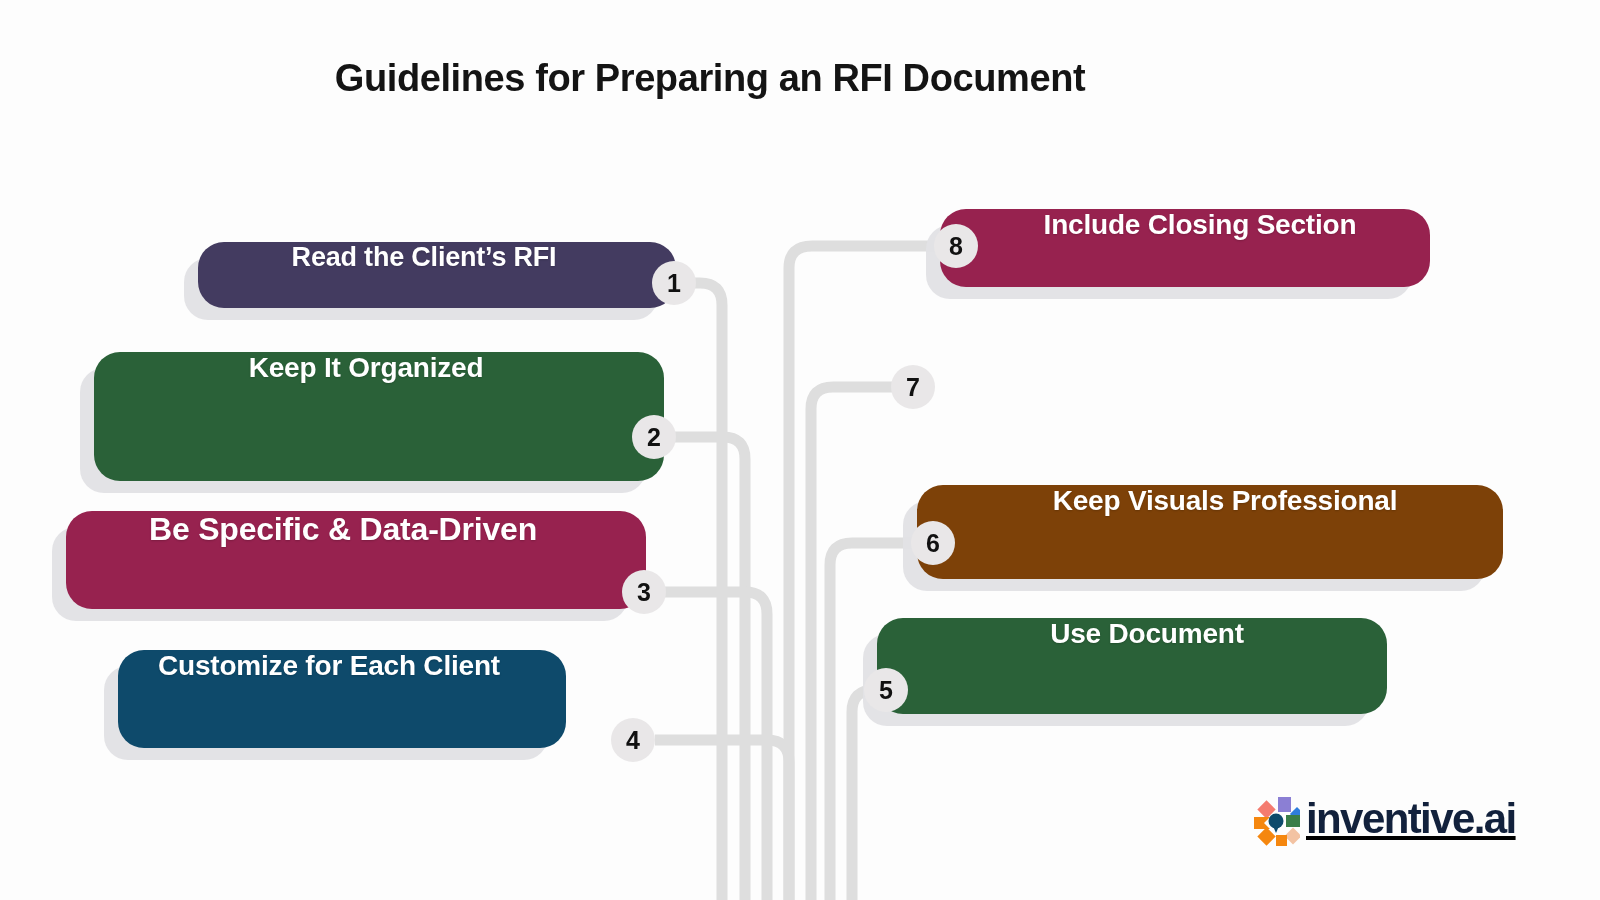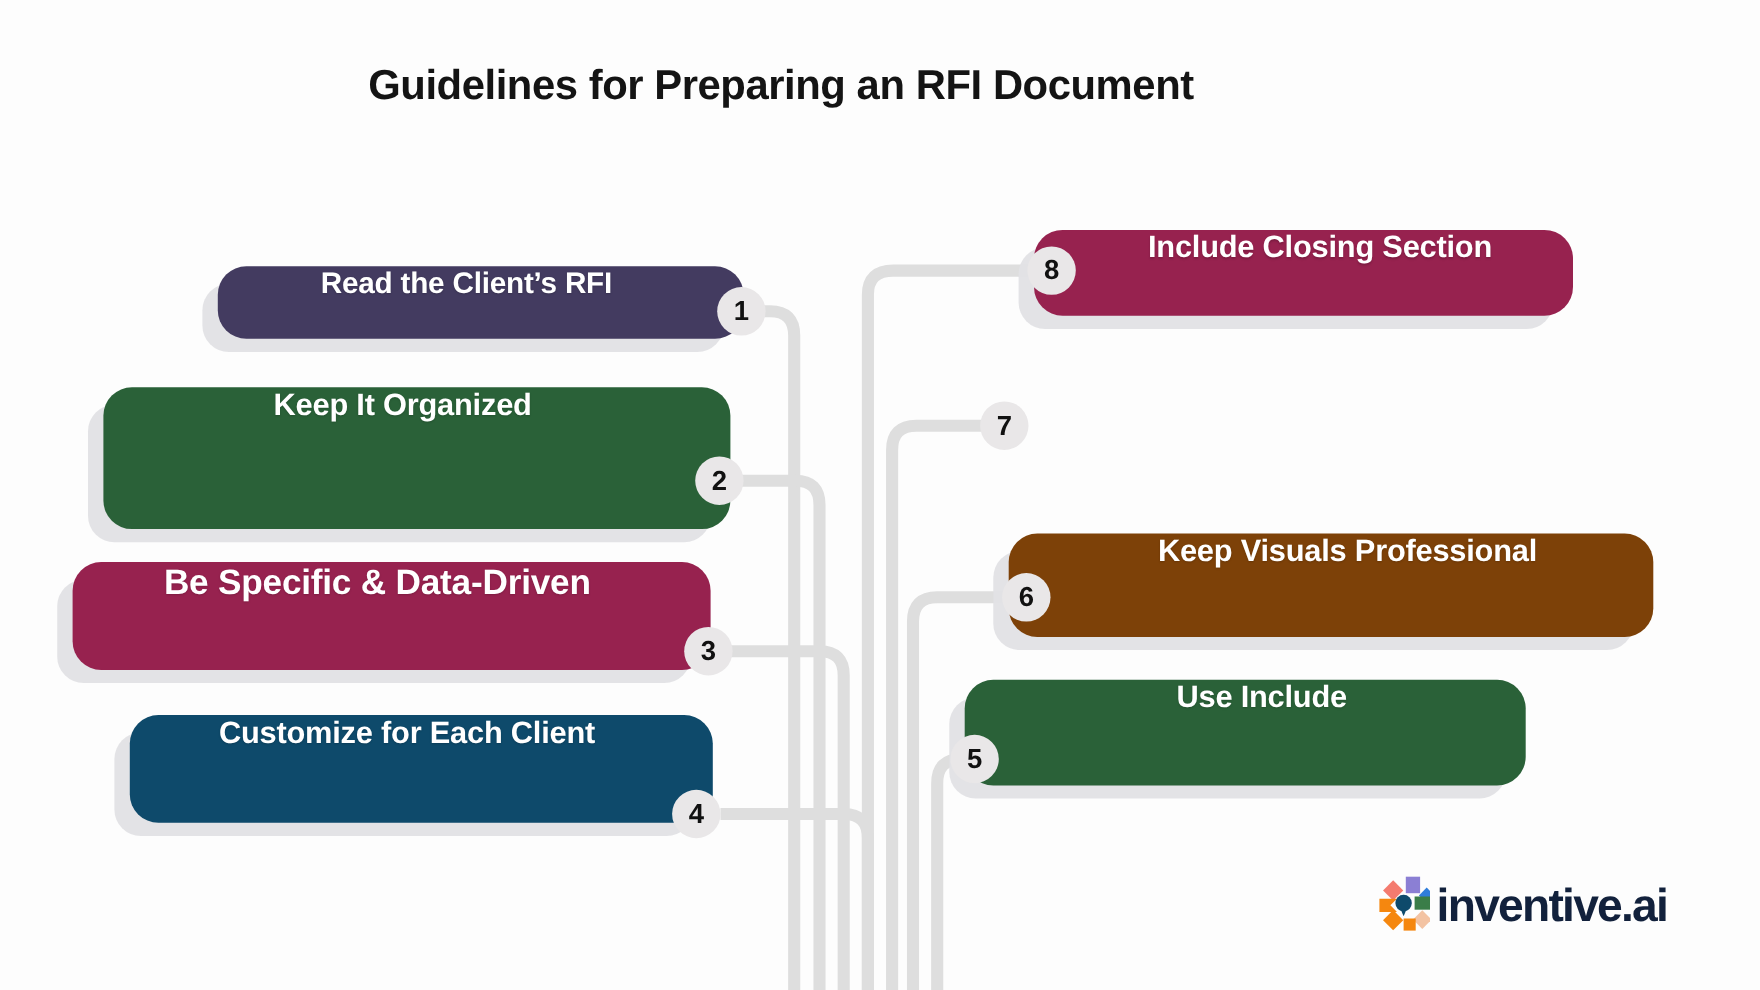--- a/index.html
+++ b/index.html
@@ -44,21 +44,21 @@
     background:#e9e7e8;
     display:flex; align-items:center; justify-content:center;
     font-size:25px; font-weight:bold; color:#111;
     z-index:6;
     box-shadow:0 0 0 0 rgba(0,0,0,0);
   }
 
   
   #logo{
     position:absolute; left:1252px; top:795px;
-    display:flex; align-items:flex-end; gap:6px;
+    display:flex; align-items:flex-start; gap:6px;text-decoration:underline;
   }
   #logo-mark{ width:48px; height:52px; }
   #logo-text{
     font-size:42px; font-weight:bold; color:#12213c;
     letter-spacing:-1.6px;
   }
 </style>
 </head>
 <body>
 
@@ -101,21 +101,21 @@
     <span>2</span>
   </div>
 
   <div class="pill left" style="left:66px; top:511px; width:580px; height:98px; font-size:32px; background:#97224f;">
     <span class="label">Be Specific &amp; Data-Driven</span>
   </div>
   <div class="badge" style="left:622px; top:570px;">
     <span>3</span>
   </div>
 
-  <div class="pill left" style="left:118px; top:650px; width:530px; height:98px; font-size:28px; background:#0e4a6b;">
+  <div class="pill left" style="left:118px; top:650px; width:448px; height:98px; font-size:28px; background:#0e4a6b;">
     <span class="label">Customize for Each Client</span>
   </div>
   <div class="badge" style="left:611px; top:718px;">
     <span>4</span>
   </div>
 
   <div class="pill right" style="left:940px; top:209px; width:490px; height:78px; font-size:28px; background:#97224f;">
     <span class="label">Include Closing Section</span>
   </div>
   <div class="badge" style="left:934px; top:224px;">
@@ -127,21 +127,21 @@
   </div>
 
   <div class="pill right" style="left:917px; top:485px; width:586px; height:94px; font-size:28px; background:#7d4108;">
     <span class="label">Keep Visuals Professional</span>
   </div>
   <div class="badge" style="left:911px; top:521px;">
     <span>6</span>
   </div>
 
   <div class="pill right" style="left:877px; top:618px; width:510px; height:96px; font-size:28px; background:#2a6138;">
-    <span class="label">Use Include</span>
+    <span class="label">Use Document</span>
   </div>
   <div class="badge" style="left:864px; top:668px;">
     <span>5</span>
   </div>
 
   <div id="logo">
     <svg id="logo-mark" viewBox="0 0 48 52">
 
       <rect x="26" y="2" width="13" height="15" fill="#8b7fd4"></rect>
 

